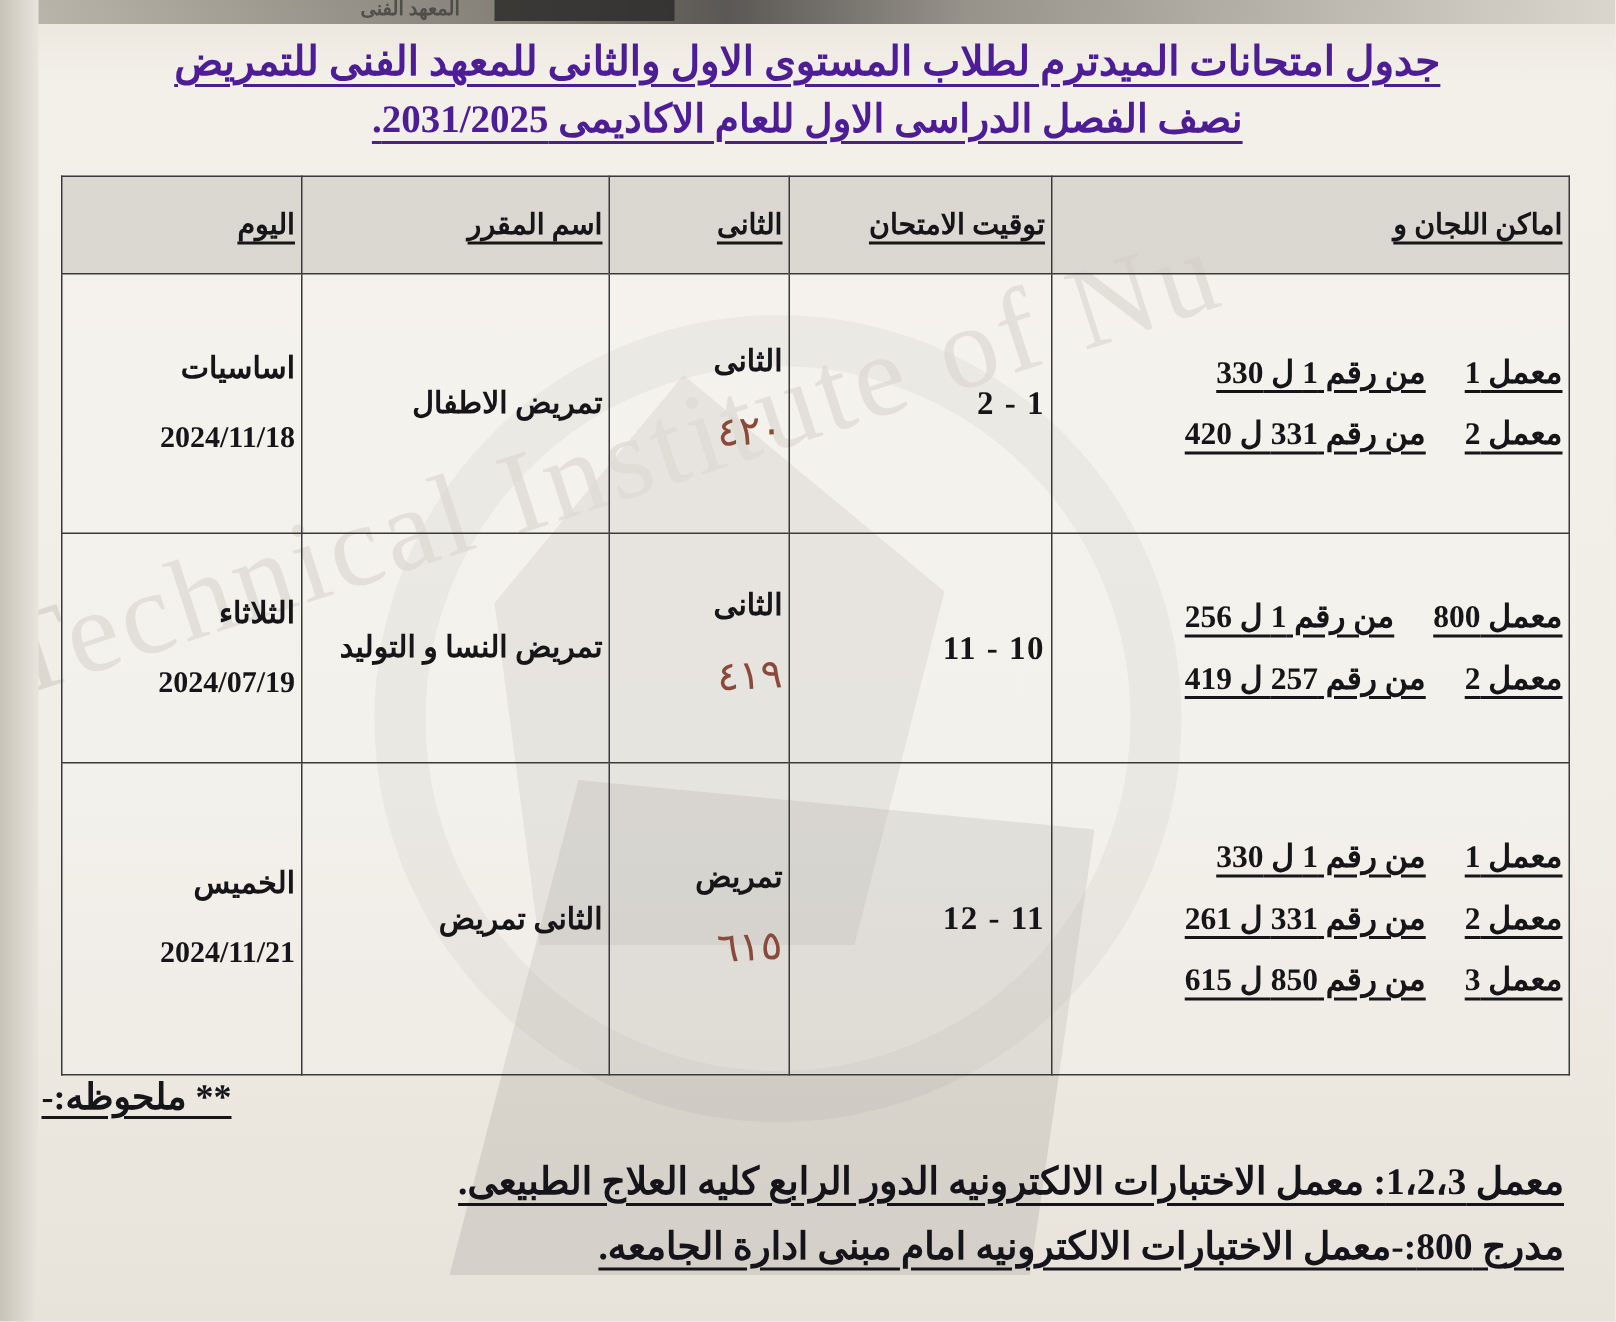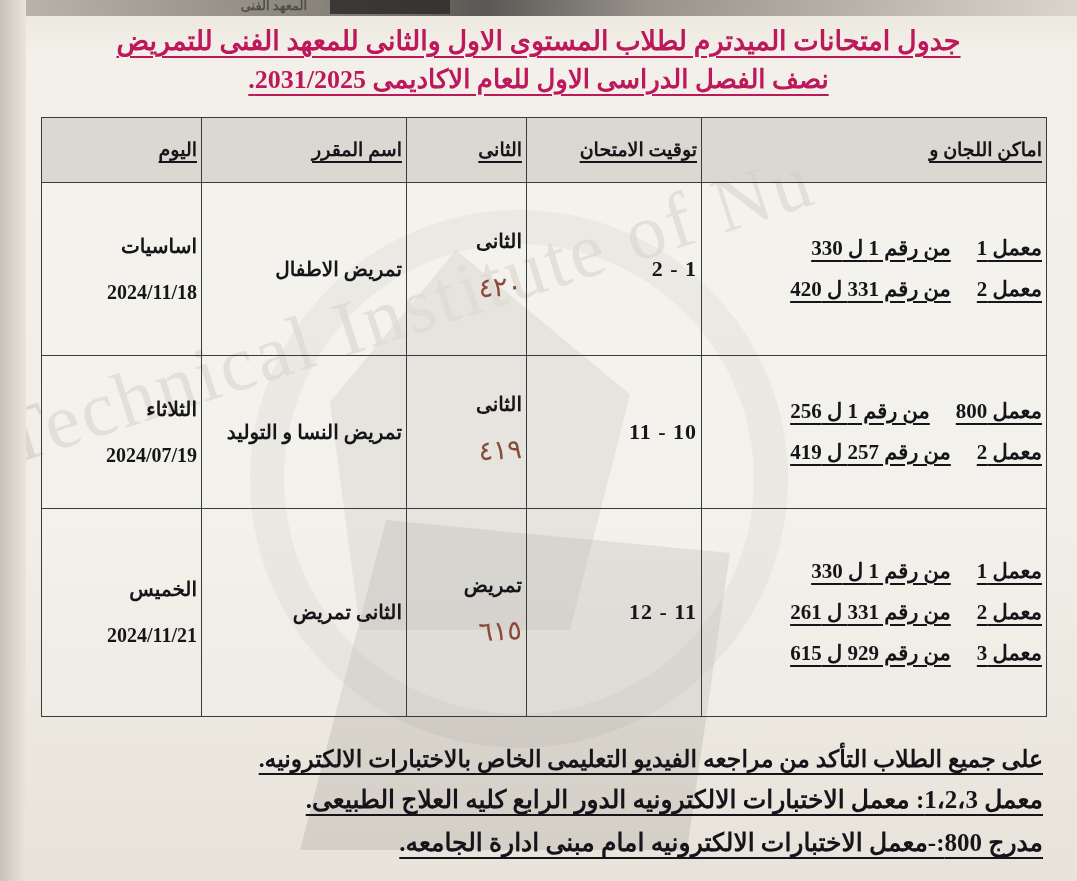--- a/index.html
+++ b/index.html
@@ -112,21 +112,21 @@
   
   .title-block {
     text-align: center;
     margin-top: 22px;
     padding: 0 40px;
   }
   .title-line {
     font-family: "Liberation Serif", serif;
     font-weight: bold;
     font-size: 27px;
-    color: #be185d;
+    color: #4c1d95;
     line-height: 1.45;
     text-decoration: underline;
     text-underline-offset: 6px;
     text-decoration-thickness: 2px;
     display: inline-block;
     white-space: nowrap;
   }
   .title-line2 { font-size: 26px; }
 
   
@@ -338,38 +338,40 @@
 
         <tr class="r3">
           <td class="places">
             <div class="place-line">
               <span class="lab">معمل 1</span><span>من رقم 1 ل 330</span>
             </div>
             <div class="place-line">
               <span class="lab">معمل 2</span><span>من رقم 331 ل 261</span>
             </div>
             <div class="place-line">
-              <span class="lab">معمل 3</span><span>من رقم 929 ل 615</span>
+              <span class="lab">معمل 3</span><span>من رقم 850 ل 615</span>
             </div>
           </td>
           <td class="time">11 - 12</td>
           <td class="level">
             <span>تمريض</span>
             <span class="handwriting">٦١٥</span>
           </td>
           <td class="course">الثانى تمريض</td>
           <td class="day">
             <span>الخميس</span>
             <span class="date">2024/11/21</span>
           </td>
         </tr>
       </tbody>
     </table>
   </div>
 
+  <div class="note-head-wrap">
+    <span class="note-head">** ملحوظه:-</span>
+  </div>
 
   <div class="notes">
-    <div class="note-line n1">على جميع الطلاب التأكد من مراجعه الفيديو التعليمى الخاص بالاختبارات الالكترونيه.</div>
     <div class="note-line">معمل 1،2،3: معمل الاختبارات الالكترونيه الدور الرابع كليه العلاج الطبيعى.</div>
     <div class="note-line">مدرج 800:-معمل الاختبارات الالكترونيه امام مبنى ادارة الجامعه.</div>
   </div>
 
 </div>
 
 </body></html>

